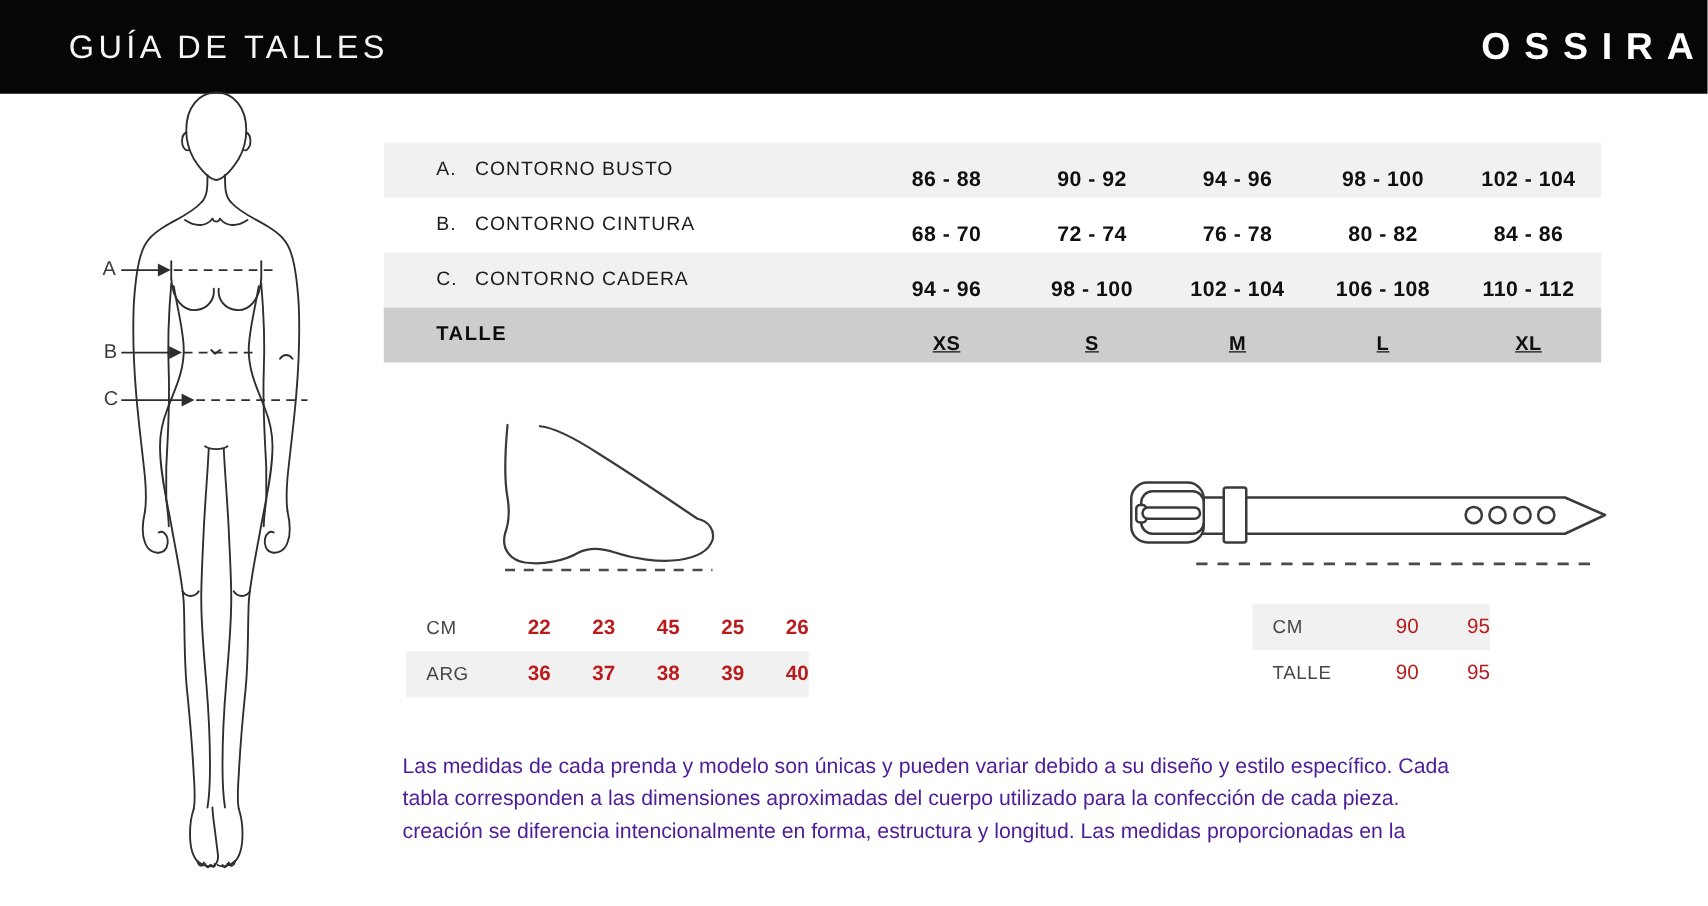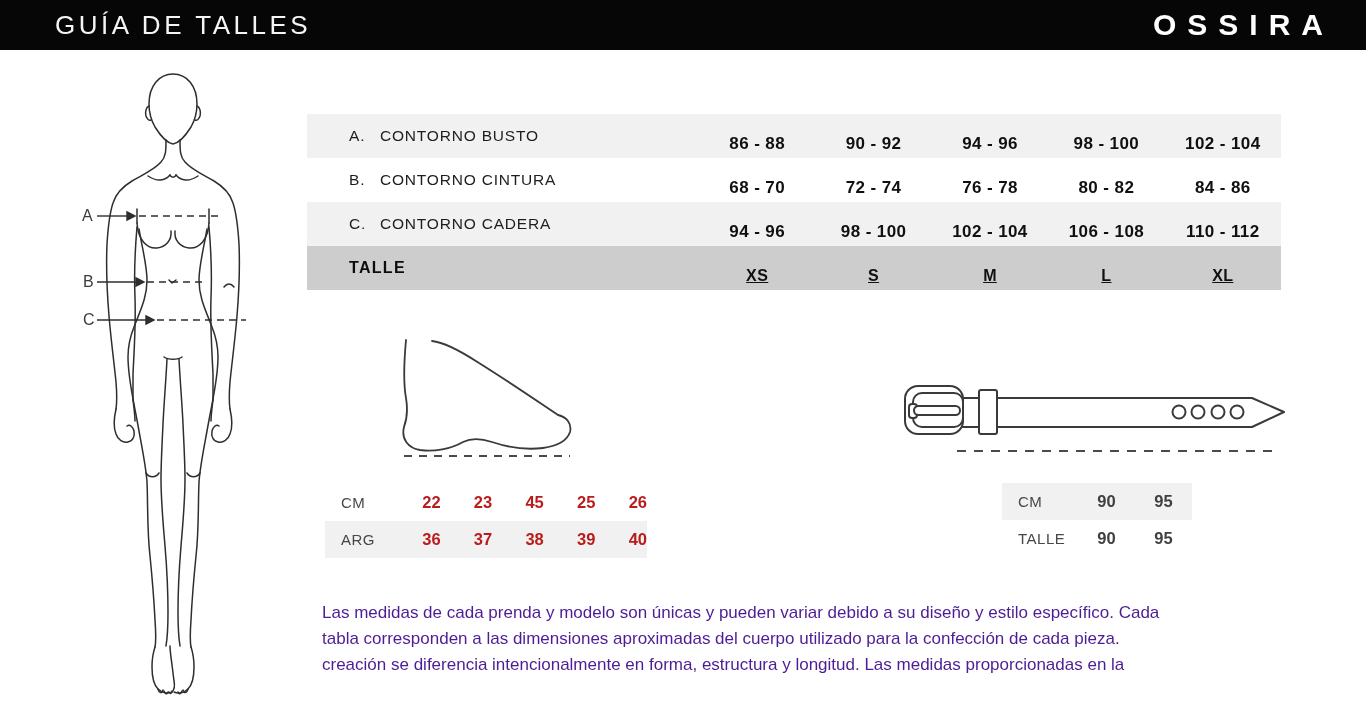--- a/index.html
+++ b/index.html
@@ -6,29 +6,29 @@
   html,body { width:1366px; height:725px; }
   body {
     position:relative;
     background:#ffffff;
     font-family:"Liberation Sans", "DejaVu Sans", sans-serif;
     overflow:hidden;
   }
 
   
   .topbar {
-    position:absolute; left:0; top:0; width:1366px; height:50px;
+    position:absolute; left:0; top:0; width:1366px; height:75px;
     background:#060606; display:flex; align-items:center;
   }
   .topbar .title {
     margin-left:55px; font-size:26px; font-weight:300;
     letter-spacing:3.5px; color:#f5f5f5;
   }
   .topbar .brand {
-    margin-left:auto; margin-right:32px; font-size:30px; font-weight:700;
+    margin-left:auto; font-size:30px; font-weight:700;
     letter-spacing:11px; color:#ffffff;
   }
 
   
   .figure-svg { position:absolute; left:60px; top:60px; }
   .measure-label {
     position:absolute; font-size:16px; line-height:16px;
     color:#3c3c3c; letter-spacing:.5px;
   }
 
@@ -53,21 +53,21 @@
   .srow.gray { background:#f1f1f1; }
   .slabel { padding-left:16px; font-size:15px; color:#474747; letter-spacing:.5px; }
   .sval { text-align:right; font-weight:700; font-size:16.5px; color:#b91c1c; }
 
   
   .belt-svg { position:absolute; left:900px; top:378px; }
   .belt-table { position:absolute; left:1002px; top:483px; width:190px; }
   .brow { display:grid; grid-template-columns:76px 1fr 1fr; height:37px; align-items:center; }
   .brow.gray { background:#f1f1f1; }
   .blabel { padding-left:16px; font-size:15px; color:#474747; letter-spacing:.5px; }
-  .bval { text-align:center; font-weight:700; font-size:16.5px; color:#404040; }
+  .bval { text-align:right; font-weight:400; font-size:16.5px; color:#b91c1c; }
 
   
   .note {
     position:absolute; left:322px; top:600px; width:950px;
     font-size:17px; line-height:25.8px; color:#4c1d95;
   }
 </style>
 </head>
 <body>
 

